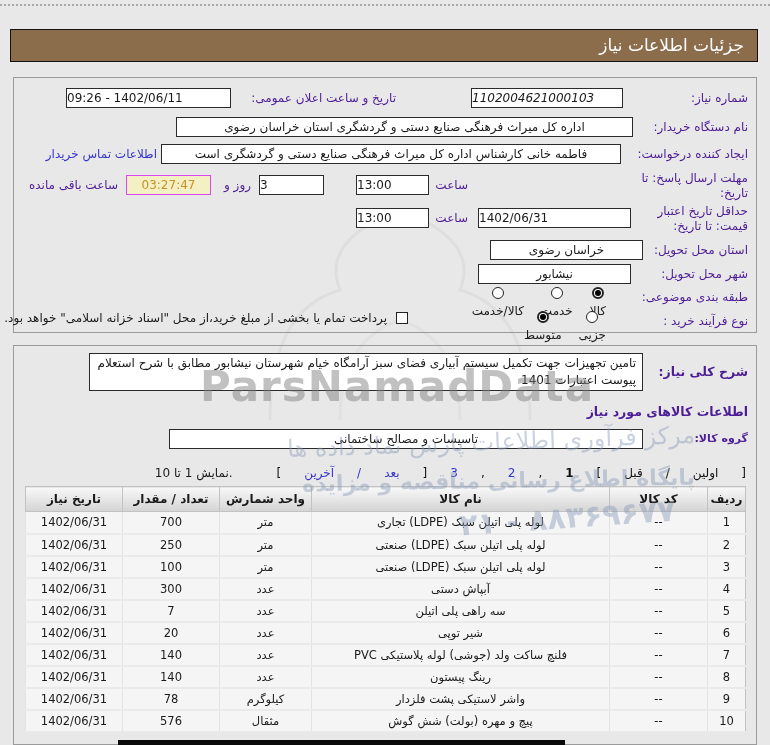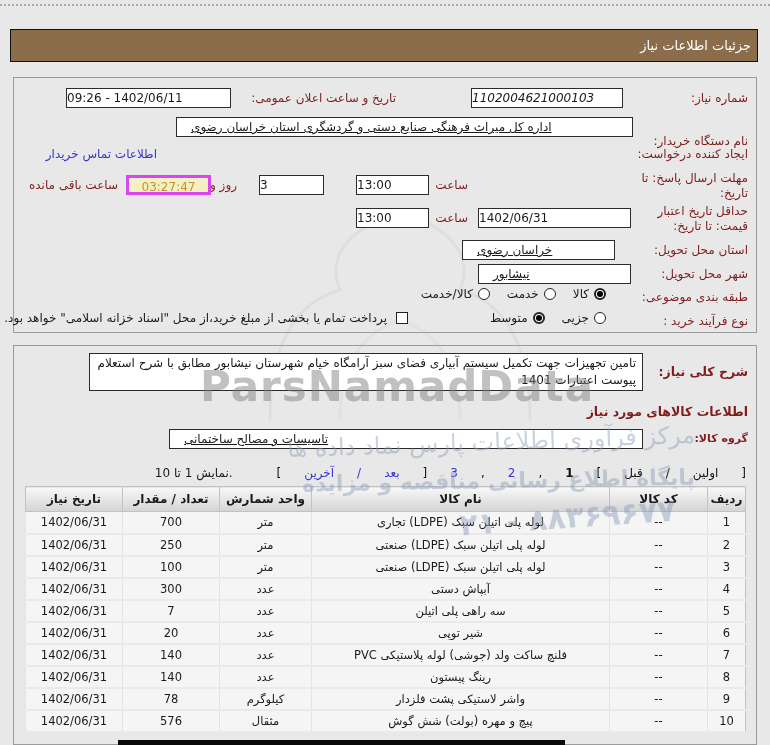--- a/index.html
+++ b/index.html
@@ -1,34 +1,34 @@
 <!DOCTYPE html>
 <html lang="fa"><head>
 <meta charset="utf-8">
 <style>
   * { margin:0; padding:0; box-sizing:border-box; }
   html,body { width:770px; height:745px; }
   body { font-family:"DejaVu Sans", sans-serif; font-size:12px; color:#1a1a1a; background:#e8e8e8; overflow:hidden; }
   .page { position:relative; width:770px; height:745px; direction:rtl; }
   .top-dotted { position:absolute; top:4px; left:0; width:770px; border-top:2px dotted #a8a8a8; }
-  .title-bar { position:absolute; top:29px; left:10px; width:748px; height:33px; background:#8b6d4b; border:1px solid #111; color:#fff; font-size:13px; line-height:31px; padding-right:6px; }
+  .title-bar { position:absolute; top:29px; left:10px; width:748px; height:33px; background:#8b6d4b; border:1px solid #111; color:#fff; font-size:17px; line-height:31px; padding-right:13px; }
   .panel { position:absolute; left:13px; width:744px; border:1px solid #9b9b9b; }
   .panel-1 { top:77px; height:256px; }
   .panel-2 { top:345px; height:400px; }
-  .lbl { position:absolute; white-space:nowrap; color:#7f1d1d; }
+  .lbl { position:absolute; white-space:nowrap; color:#4c1d95; }
   .lbl.wrap { white-space:normal; text-align:right; line-height:15px; }
   .bold { font-weight:bold; }
   .box { position:absolute; height:20px; background:#fff; border:1px solid #2b2b2b; line-height:18px; overflow:hidden; }
   .box.center { text-align:left; }
-  .box.rightpad { text-align:left; padding:0 14px; white-space:nowrap;text-decoration:underline; }
+  .box.rightpad { text-align:center; padding:0 14px; white-space:nowrap; }
   .ltr { direction:ltr; unicode-bidi:embed; }
-  .countdown { background:#f3f0c3; border:3px solid #d946ef; color:#c8912c; text-align:center; }
+  .countdown { background:#f3f0c3; border:1px solid #d946ef; color:#c8912c; text-align:center; }
   .link { color:#3535cd; cursor:pointer; }
   .opts { position:absolute; display:flex; direction:rtl; align-items:center; gap:17px; }
-  .radio-opt { display:flex; direction:rtl; align-items:center; gap:5px; }
+  .radio-opt { display:flex; direction:rtl; align-items:center; gap:5px;flex-direction:column; }
   .radio { width:12px; height:12px; border:1px solid #222; border-radius:50%; background:#fff; position:relative; display:inline-block; }
   .radio.sel { border-width:2px; }
   .radio.sel::after { content:""; position:absolute; top:1px; left:1px; width:6px; height:6px; background:#000; border-radius:50%; }
   .checkbox { width:12px; height:12px; border:1px solid #222; background:#fff; display:inline-block; flex:none; }
   .desc-box { position:absolute; background:#fff; border:1px solid #2b2b2b; text-align:right; padding:1px 6px; line-height:17px; overflow:hidden; }
   .pagination { position:absolute; display:flex; direction:ltr; align-items:baseline; gap:4px; white-space:nowrap; }
   .pagination span { unicode-bidi:isolate;margin-left:20px; }
   .pg-link { color:#3535cd; cursor:pointer; }
   .pg-current { font-weight:bold; color:#111; }
   .pg-plain { color:#111; }
@@ -54,41 +54,42 @@
   </svg>
 
   <div class="title-bar">جزئیات اطلاعات نیاز</div>
 
   <div class="panel panel-1">
     <span class="lbl" style="top:13px; right:8px;">شماره نیاز:</span>
     <span class="box center ltr" style="top:10px; right:133px; width:152px;font-style:italic;">1102004621000103</span>
     <span class="lbl" style="top:13px; right:360px;">تاریخ و ساعت اعلان عمومی:</span>
     <span class="box center ltr" style="top:10px; right:525px; width:165px;">09:26 - 1402/06/11</span>
 
-    <span class="lbl" style="top:56px; right:8px;margin-left:18px;">نام دستگاه خریدار:</span>
+    <span class="lbl" style="top:42px; right:8px;margin-left:18px;">نام دستگاه خریدار:</span>
     <span class="box rightpad" style="top:39px; right:123px; width:457px;">اداره کل میراث فرهنگی  صنایع دستی و گردشگری استان خراسان رضوی</span>
 
     <span class="lbl" style="top:69px; right:8px;">ایجاد کننده درخواست:</span>
+    <span class="box rightpad" style="top:66px; right:135px; width:460px;">فاطمه خانی کارشناس اداره کل میراث فرهنگی  صنایع دستی و گردشگری است</span>
     <span class="lbl link" style="top:69px; right:599px;">اطلاعات تماس خریدار</span>
 
     <span class="lbl wrap" style="top:93px; right:8px; width:112px;">مهلت ارسال پاسخ: تا تاریخ:</span>
     <span class="lbl" style="top:100px; right:288px;">ساعت</span>
     <span class="box center ltr" style="top:97px; right:327px; width:73px;">13:00</span>
     <span class="box center ltr" style="top:97px; right:432px; width:65px;">3</span>
-    <span class="lbl" style="top:100px; right:519px;">روز و</span>
+    <span class="lbl" style="top:100px; right:505px;">روز و</span>
     <span class="box countdown ltr" style="top:97px; right:545px; width:85px;">03:27:47</span>
     <span class="lbl" style="top:100px; right:638px;">ساعت باقی مانده</span>
 
     <span class="lbl wrap" style="top:126px; right:8px; width:118px;margin-left:25px;">حداقل تاریخ اعتبار قیمت: تا تاریخ:</span>
     <span class="box center ltr" style="top:130px; right:125px; width:153px;">1402/06/31</span>
     <span class="lbl" style="top:133px; right:288px;">ساعت</span>
     <span class="box center ltr" style="top:130px; right:327px; width:73px;">13:00</span>
 
     <span class="lbl" style="top:165px; right:8px;">استان محل تحویل:</span>
-    <span class="box rightpad" style="top:162px; right:141px; width:153px;">خراسان رضوی</span>
+    <span class="box rightpad" style="top:162px; right:113px; width:153px;">خراسان رضوی</span>
 
     <span class="lbl" style="top:189px; right:8px;">شهر محل تحویل:</span>
     <span class="box rightpad" style="top:186px; right:125px; width:153px;">نیشابور</span>
 
     <span class="lbl" style="top:212px; right:8px;">طبقه بندی موضوعی:</span>
     <div class="opts" style="top:209px; right:150px;">
         <span class="radio-opt">
           <span class="radio sel"></span>
           <span>کالا</span>
         </span>

